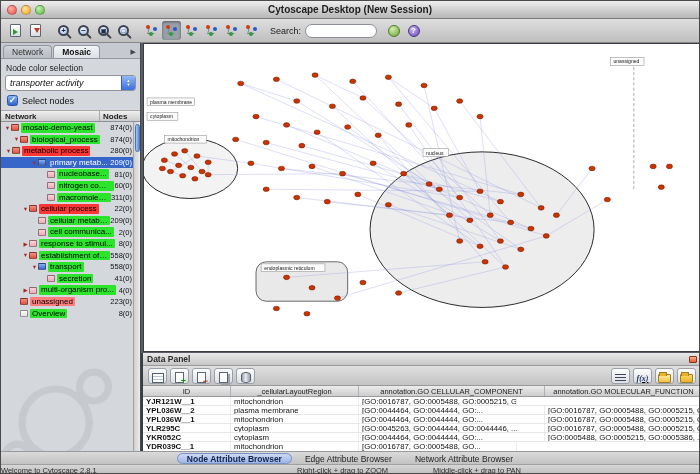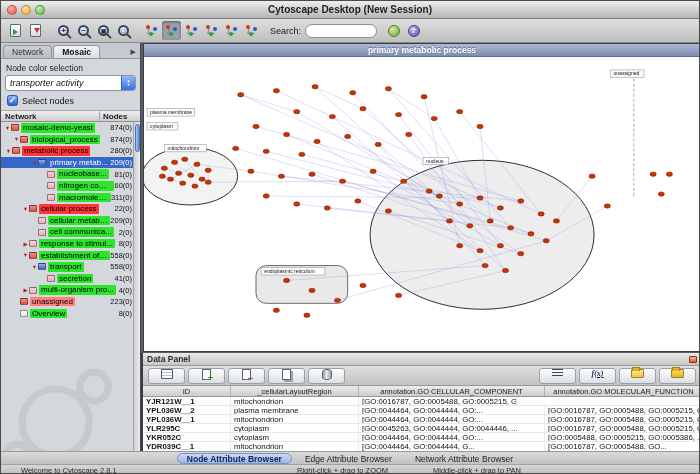--- a/index.html
+++ b/index.html
@@ -79,21 +79,21 @@
 .network-area{position:absolute;top:42px;left:140px;width:560px;height:310px;background:#5a5d63;}
 .net-frame{position:absolute;left:2px;top:0;right:0;bottom:1px;display:flex;flex-direction:column;border:1px solid #3a3d42;}
 .net-title{height:13px;flex:none;background:linear-gradient(#aeb9d4,#7c8bb0);border-bottom:1px solid #5c6a90;color:#fff;font-size:8.5px;font-weight:bold;text-align:center;line-height:13px;text-shadow:0 -1px 0 rgba(0,0,0,.35);}
 .net-canvas{flex:1;background:#fff;position:relative;overflow:hidden;}
 .net-canvas svg{position:absolute;inset:0;width:100%;height:100%;}
 
 
 .data-panel{position:absolute;top:352px;left:140px;width:560px;height:98px;background:#cfd3d8;border-left:2px solid #3a3d42;display:flex;flex-direction:column;overflow:hidden;}
 .dp-toolbar{height:20px;flex:none;display:flex;align-items:center;gap:3px;padding:0 5px;background:linear-gradient(#dfdfdf,#c3c3c3);border-bottom:1px solid #999;}
 .dp-right{margin-left:auto;display:flex;gap:3px;}
-.dpi{width:37px;height:16px;display:flex;align-items:flex-start;justify-content:center;border:1px solid #9aa0a8;border-radius:3px;background:linear-gradient(#fdfdfd,#dcdfe4);text-decoration:underline;}
+.dpi{width:19px;height:16px;display:flex;align-items:flex-end;justify-content:center;border:1px solid #9aa0a8;border-radius:3px;background:linear-gradient(#fdfdfd,#dcdfe4);text-decoration:underline;}
 .g.grid{width:12px;height:10px;border:1px solid #55606e;background:repeating-linear-gradient(180deg,#fff 0 2px,#b9c6da 2px 3px);}
 .g.doc-plus,.g.doc-minus,.g.docs{width:9px;height:11px;background:#fff;border:1px solid #5f6672;}
 .g.doc-plus::before{content:"+";position:absolute;right:-3px;bottom:-4px;color:#1e8e1e;font-size:9px;font-weight:bold;}
 .g.doc-minus::before{content:"−";position:absolute;right:-3px;bottom:-4px;color:#c42a1a;font-size:9px;font-weight:bold;}
 .g.docs{box-shadow:2px 2px 0 #9aa2ae;}
 .g.db{width:10px;height:11px;border:1px solid #5a5f6a;border-radius:5px/3px;background:linear-gradient(90deg,#97a0ac,#e6eaf0 45%,#97a0ac);}
 .g.lines{width:11px;height:9px;background:repeating-linear-gradient(180deg,#3c4656 0 1px,transparent 1px 3px);}
 .g.fx{font:italic bold 8px "Liberation Serif",serif;color:#223a66;}
 .g.folder,.g.folder-open{width:13px;height:9px;background:linear-gradient(#ffd860,#e8b22c);border:1px solid #a07f1c;border-radius:1px;}
 .g.folder::before,.g.folder-open::before{content:"";position:absolute;left:0;top:-3px;width:6px;height:3px;background:#e8b22c;border:1px solid #a07f1c;border-bottom:none;border-radius:1px 1px 0 0;}
@@ -104,21 +104,21 @@
 .dt-row{display:flex;height:9.1px;border-bottom:1px solid #e8e8e8;font-size:7.8px;color:#111;}
 .dt-cell{border-right:1px solid #ececec;padding-left:3px;display:flex;align-items:center;white-space:nowrap;overflow:hidden;flex:none;}
 .dt-cell.id{font-weight:bold;}
 
 
 .tabs-row{position:absolute;left:0;top:450px;width:100%;height:13px;background:linear-gradient(#dadada,#c2c2c2);border-top:1px solid #97999e;display:flex;align-items:center;justify-content:center;gap:3px;font-size:8.5px;color:#222;}
 .btab{padding:0 9px;height:11px;line-height:10px;border-radius:7px;border:1px solid transparent;}
 .btab.active{background:linear-gradient(#cdd9f2,#9db5e6);border-color:#7a92c4;font-weight:bold;color:#10244e;}
 .status{position:absolute;left:0;top:463px;width:100%;height:11px;background:linear-gradient(#d6d6d6,#bdbdbd);border-top:1px solid #a0a0a0;font-size:7.5px;color:#2e2e2e;}
 .status span{position:absolute;top:1px;white-space:nowrap;}
-.st-welcome{left:20px;}
+.st-welcome{left:0;}
 .st-zoom{left:296px;}
 .st-pan{left:432px;}
 </style>
 </head>
 <body>
 
 <div class="window">
 
   <div class="titlebar">
     <div class="lights">
@@ -317,21 +317,20 @@
         </g>
       </svg>
       <div class="tree-scroll">
         <div class="thumb"></div>
       </div>
     </div>
   </div>
 
   <div class="network-area">
     <div class="net-frame">
-      <div class="net-title">primary metabolic process</div>
       <div class="net-canvas">
         <svg id="graph-svg" viewBox="0 0 546 296" preserveAspectRatio="none">
             <ellipse cx="332" cy="179" rx="110" ry="75" fill="#ededed" stroke="#1a1a1a" stroke-width="0.9"></ellipse>
             <ellipse cx="45" cy="120" rx="47" ry="29" fill="#f3f3f3" stroke="#1a1a1a" stroke-width="0.9"></ellipse>
             <rect x="110" y="210" width="90" height="38" rx="10" fill="#e9e9e9" stroke="#4a4a4a" stroke-width="0.8"></rect>
             <line x1="481" y1="22" x2="481" y2="142" stroke="#777" stroke-width="0.6" stroke-dasharray="3,2"></line>
             <line x1="95" y1="38" x2="350" y2="152" stroke="#8f96e0" stroke-width="0.55" opacity="0.55"></line>
             <line x1="130" y1="34" x2="390" y2="158" stroke="#8f96e0" stroke-width="0.55" opacity="0.55"></line>
             <line x1="168" y1="30" x2="320" y2="170" stroke="#8f96e0" stroke-width="0.55" opacity="0.55"></line>
             <line x1="205" y1="36" x2="310" y2="148" stroke="#8f96e0" stroke-width="0.55" opacity="0.55"></line>
@@ -547,21 +546,20 @@
           </div>
           <div class="dt-row">
             <div class="dt-cell id" style="width: 88px;">YKR052C</div>
             <div class="dt-cell" style="width: 128px;">cytoplasm</div>
             <div class="dt-cell" style="width: 186px;">[GO:0044464, GO:0044444, GO:...</div>
             <div class="dt-cell" style="width: 158px;">[GO:0005488, GO:0005215, GO:0005386, ...</div>
           </div>
           <div class="dt-row">
             <div class="dt-cell id" style="width: 88px;">YDR039C__1</div>
             <div class="dt-cell" style="width: 128px;">mitochondrion</div>
-            <div class="dt-cell" style="width: 186px;">[GO:0044464, GO:0044444, G...</div>
             <div class="dt-cell" style="width: 158px;">[GO:0016787, GO:0005488, GO...</div>
           </div>
         </div>
     </div>
   </div>
 
   <div class="tabs-row" id="tabs-row">
       <div class="btab active">Node Attribute Browser</div>
       <div class="btab">Edge Attribute Browser</div>
       <div class="btab">Network Attribute Browser</div>

